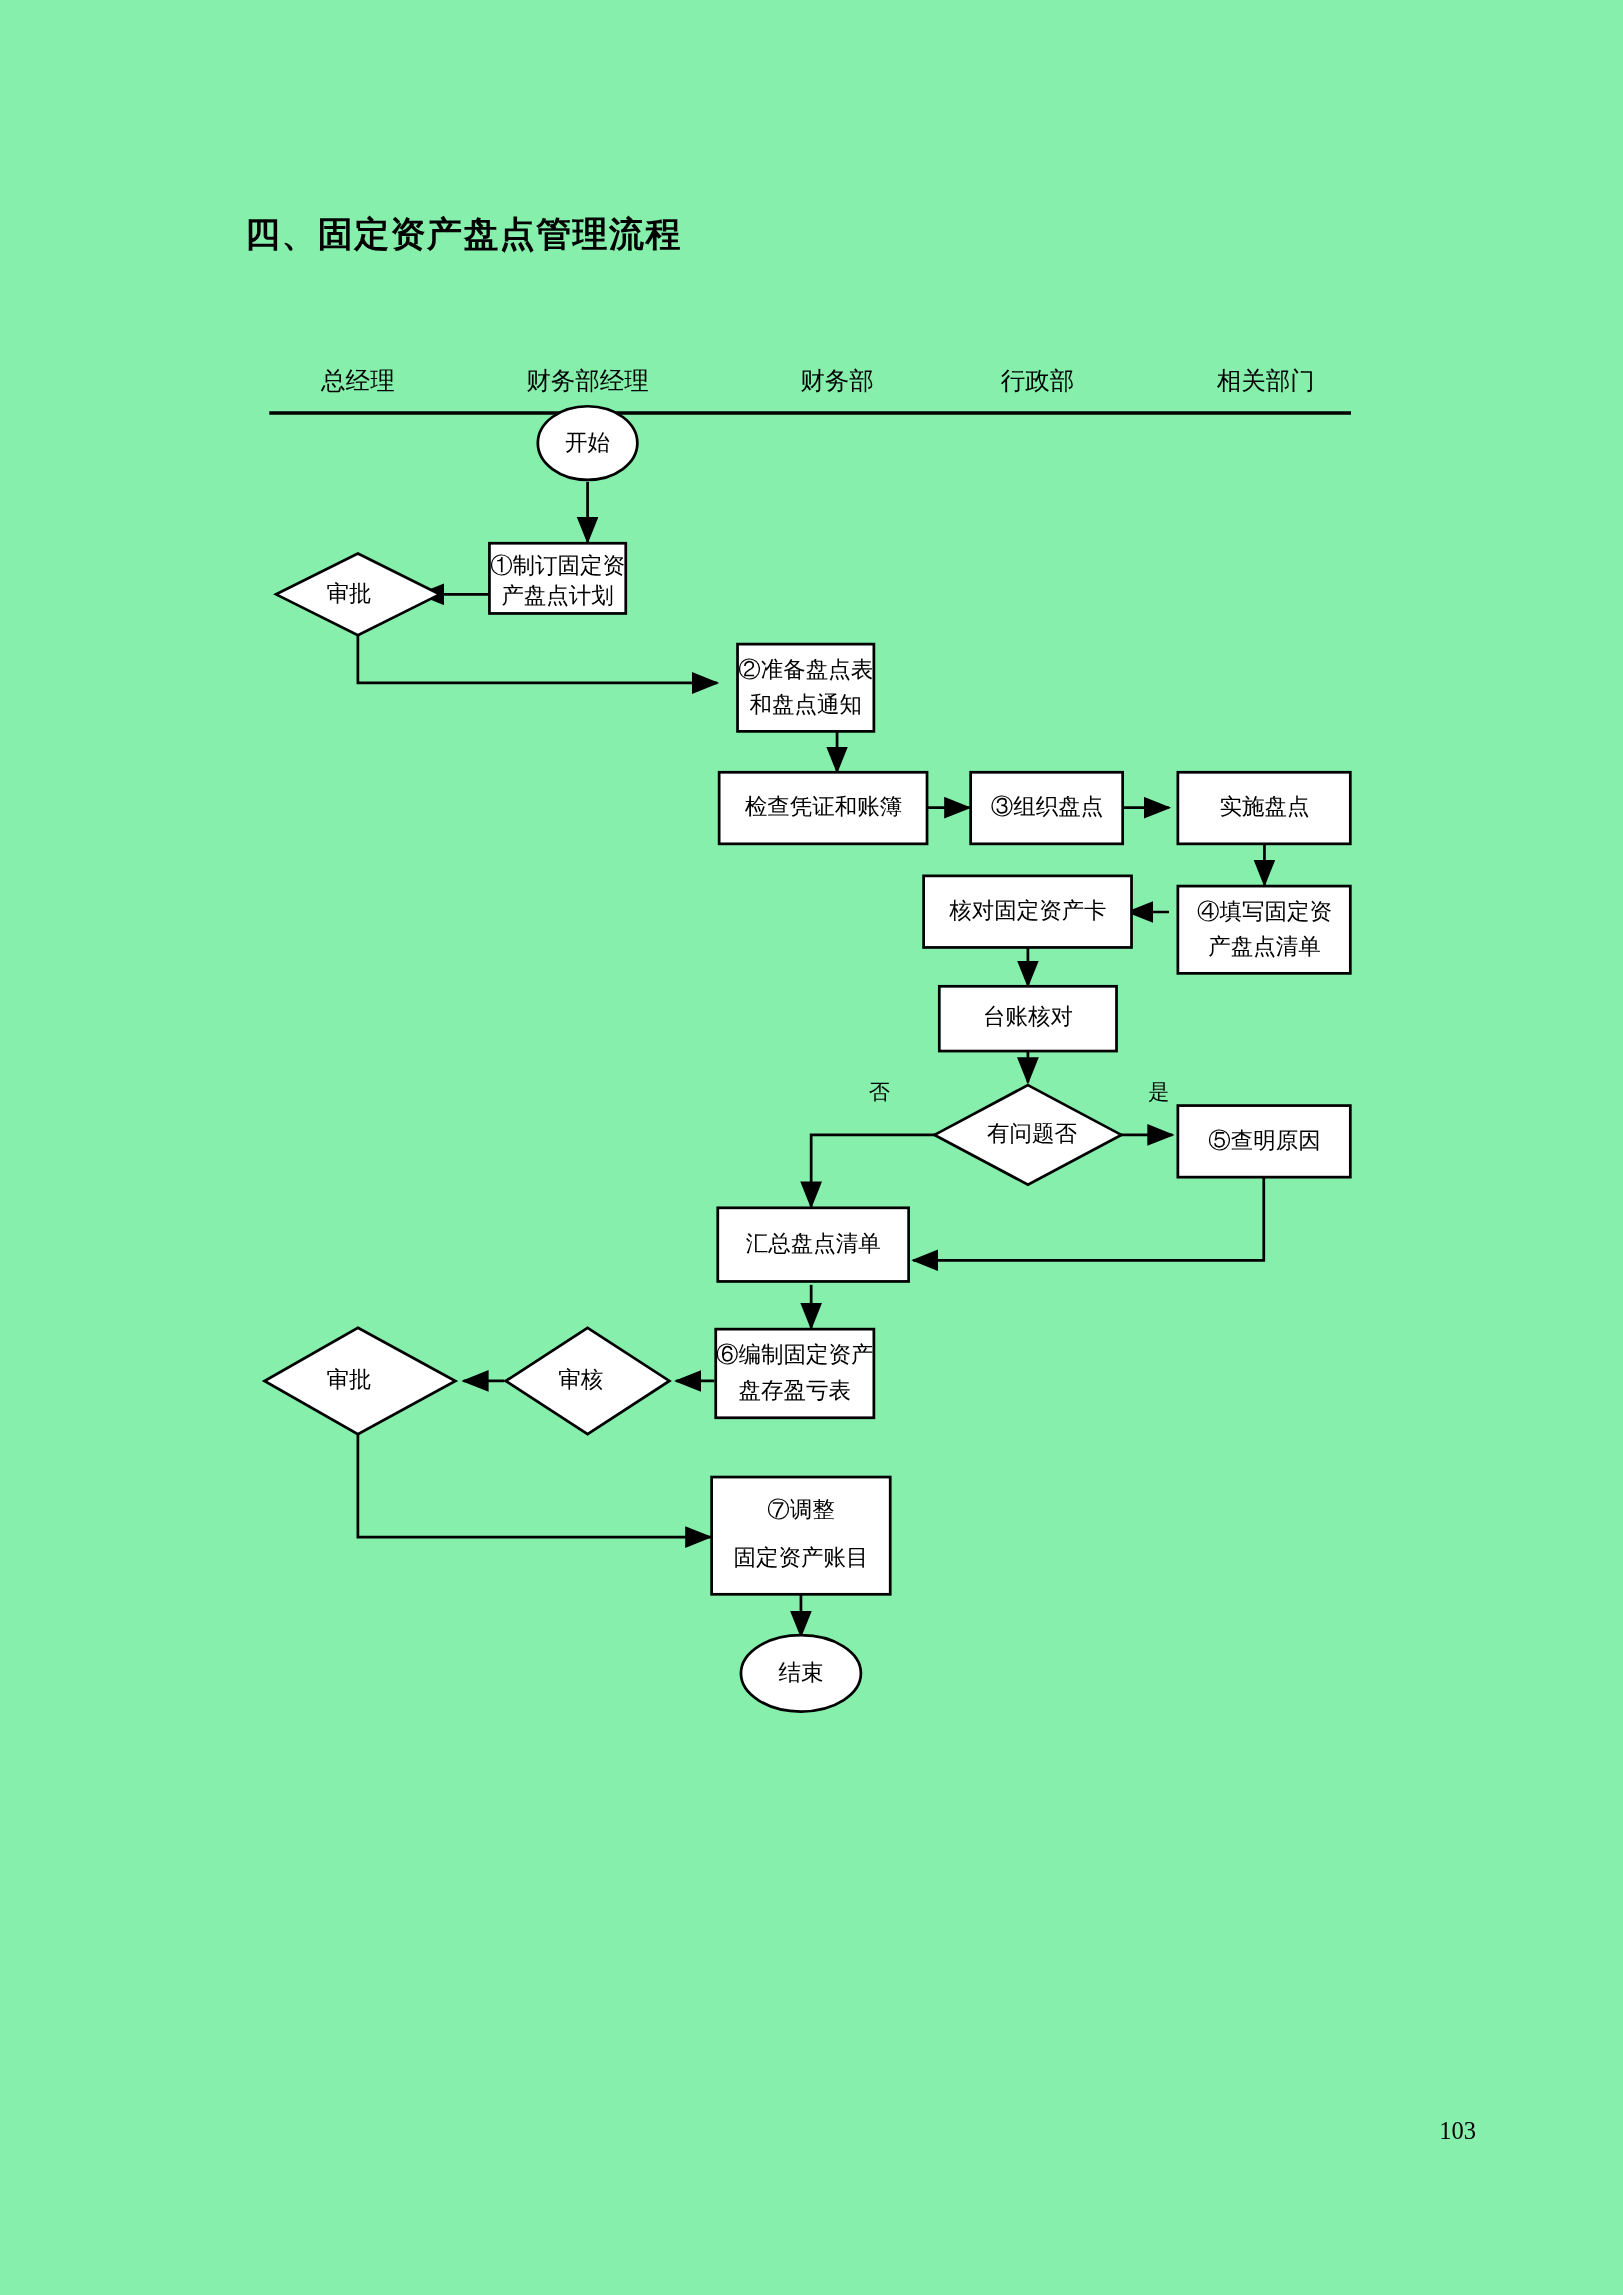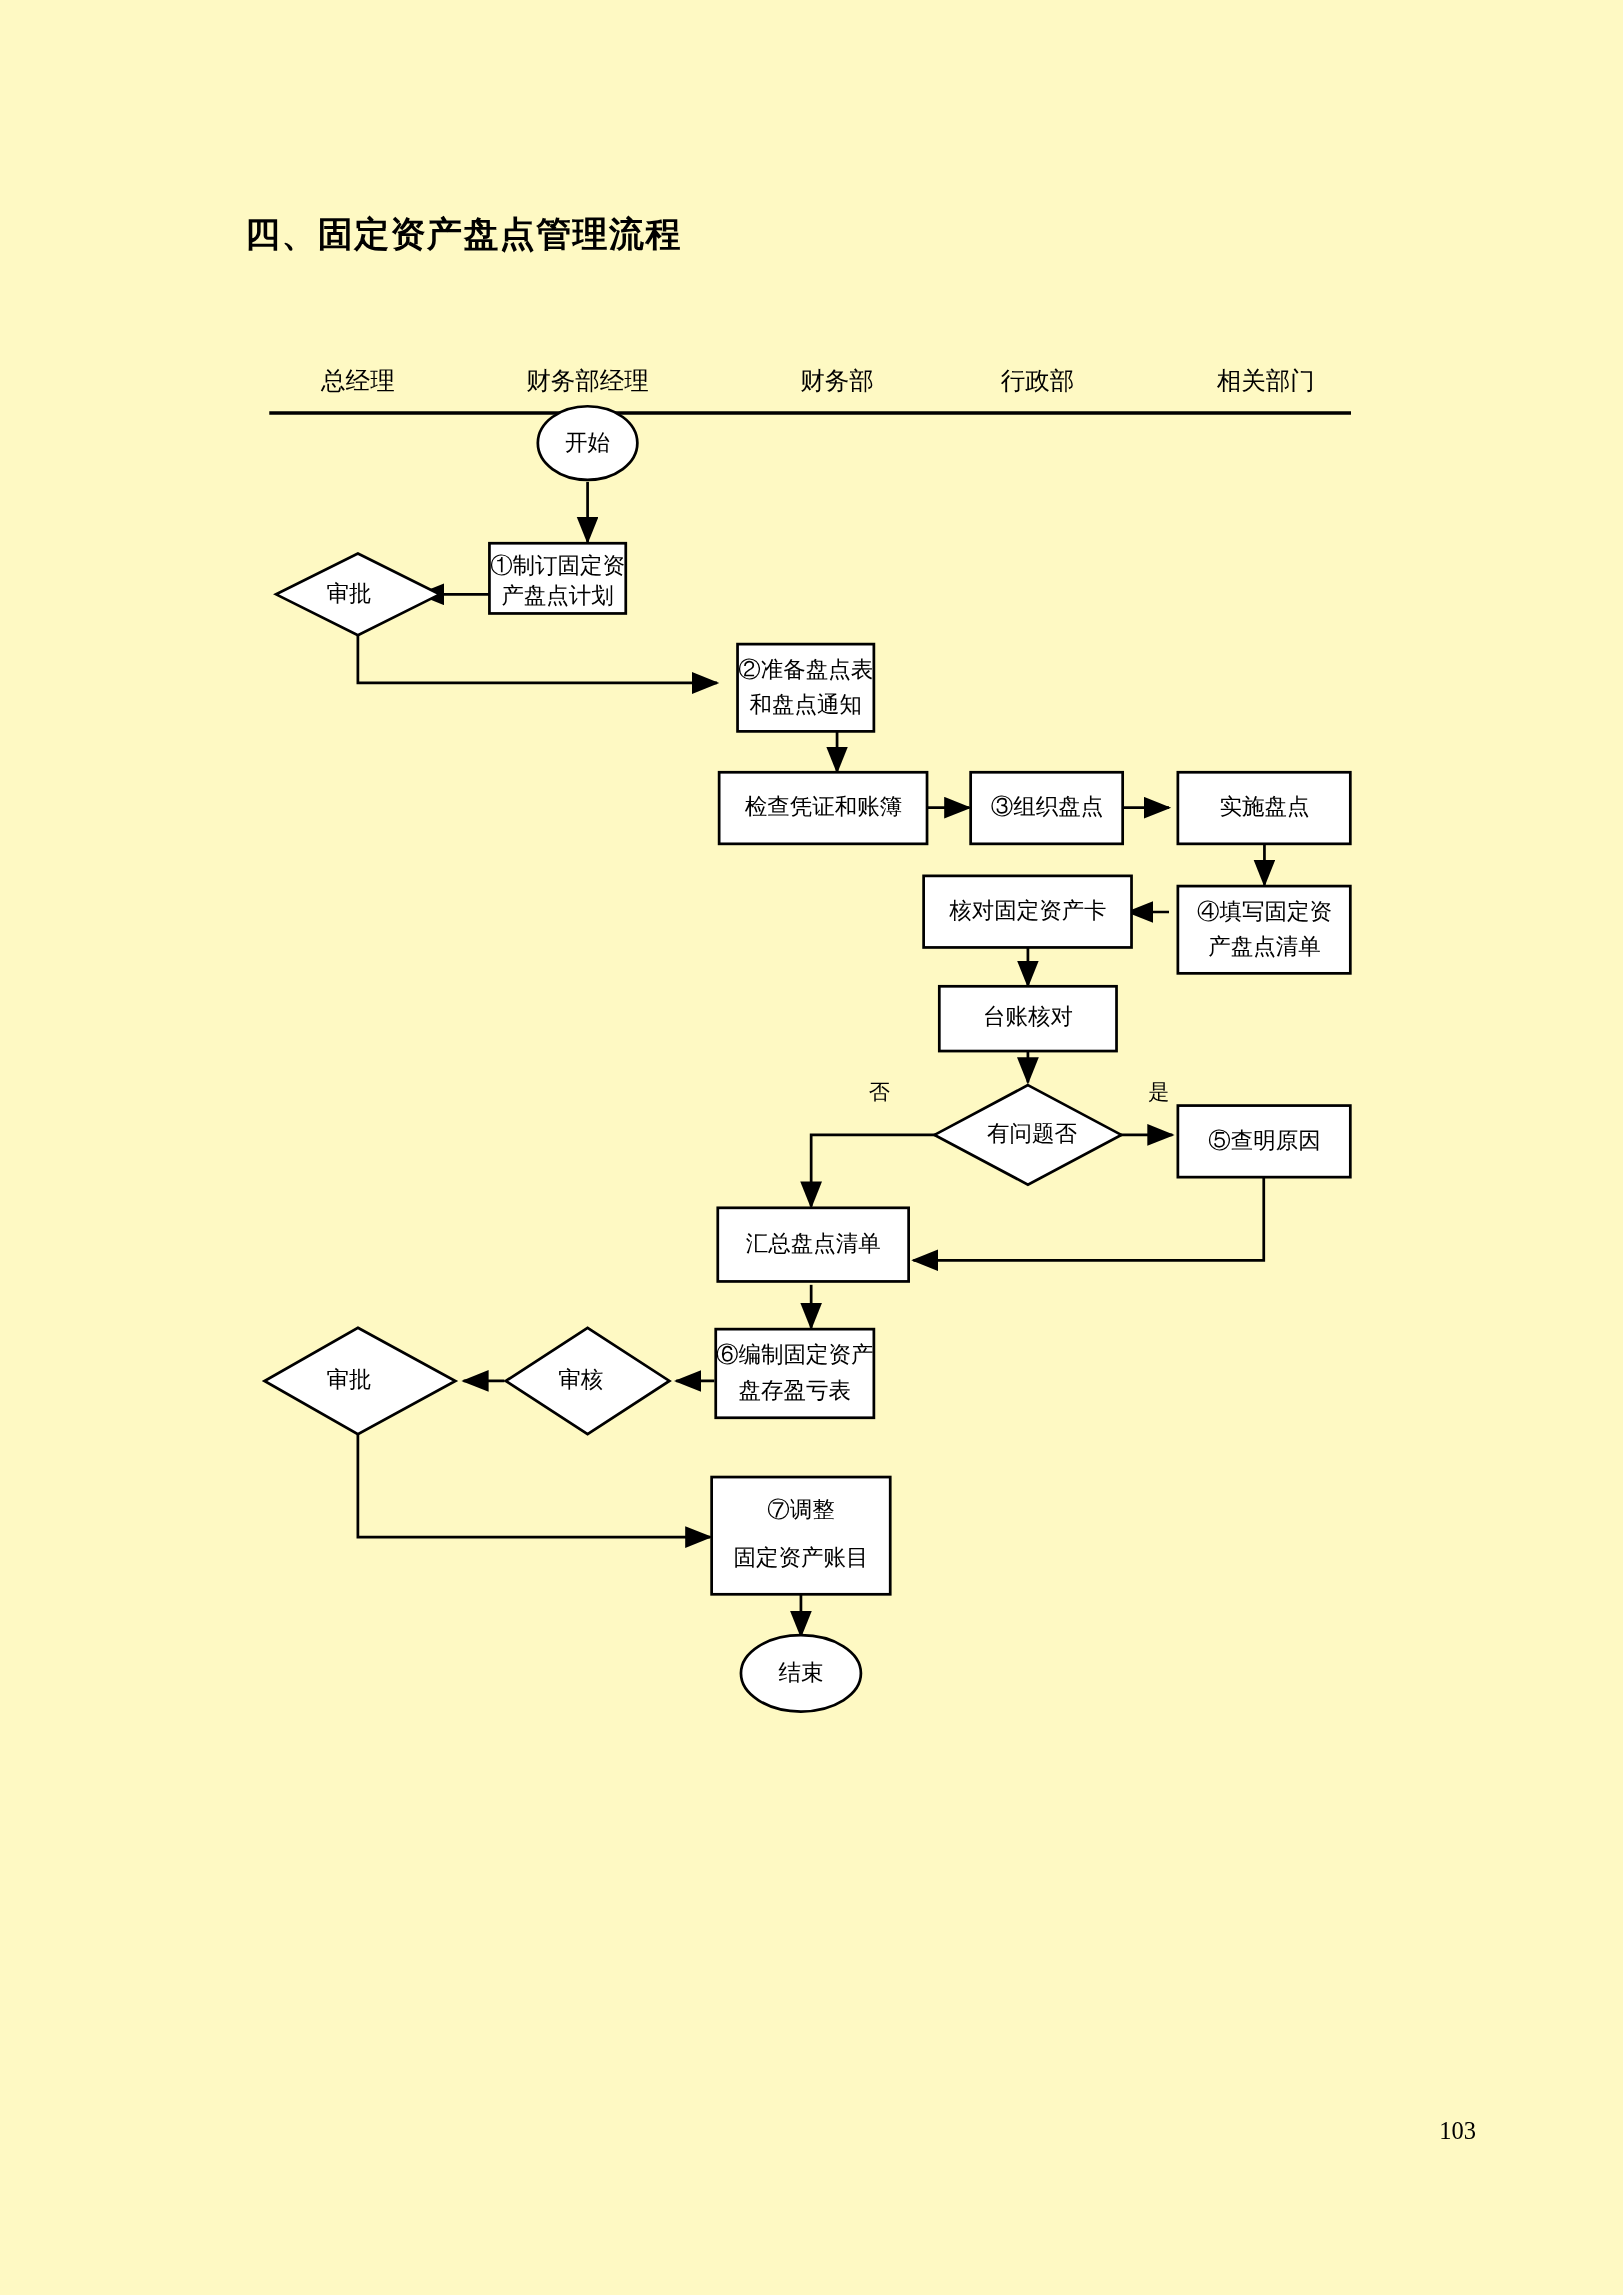--- a/index.html
+++ b/index.html
@@ -12,21 +12,21 @@
     height: 2295px;
     font-family: "Liberation Serif", "DejaVu Serif", serif;
     color: #000000;
     position: relative;
     overflow: hidden;
   }
   .page {
     position: relative;
     width: 1623px;
     height: 2295px;
-    background: #fef9c3;
+    background: #86efac;
   }
   .page-title {
     position: absolute;
     left: 245px;
     top: 211px;
     font-size: 35px;
     font-weight: bold;
     letter-spacing: 1.4px;
     font-family: "Liberation Serif", "DejaVu Serif", serif;
     white-space: nowrap;

